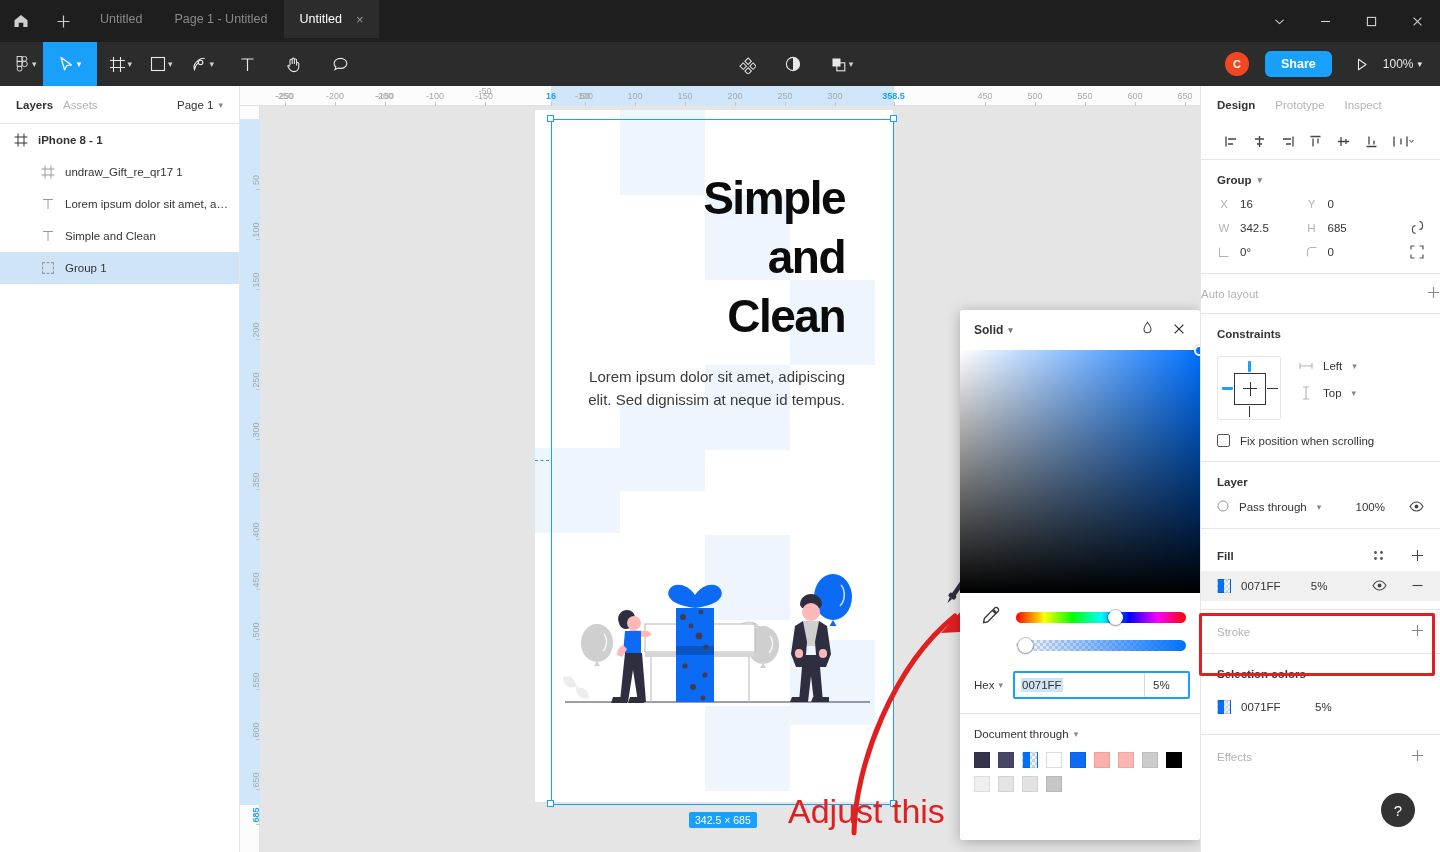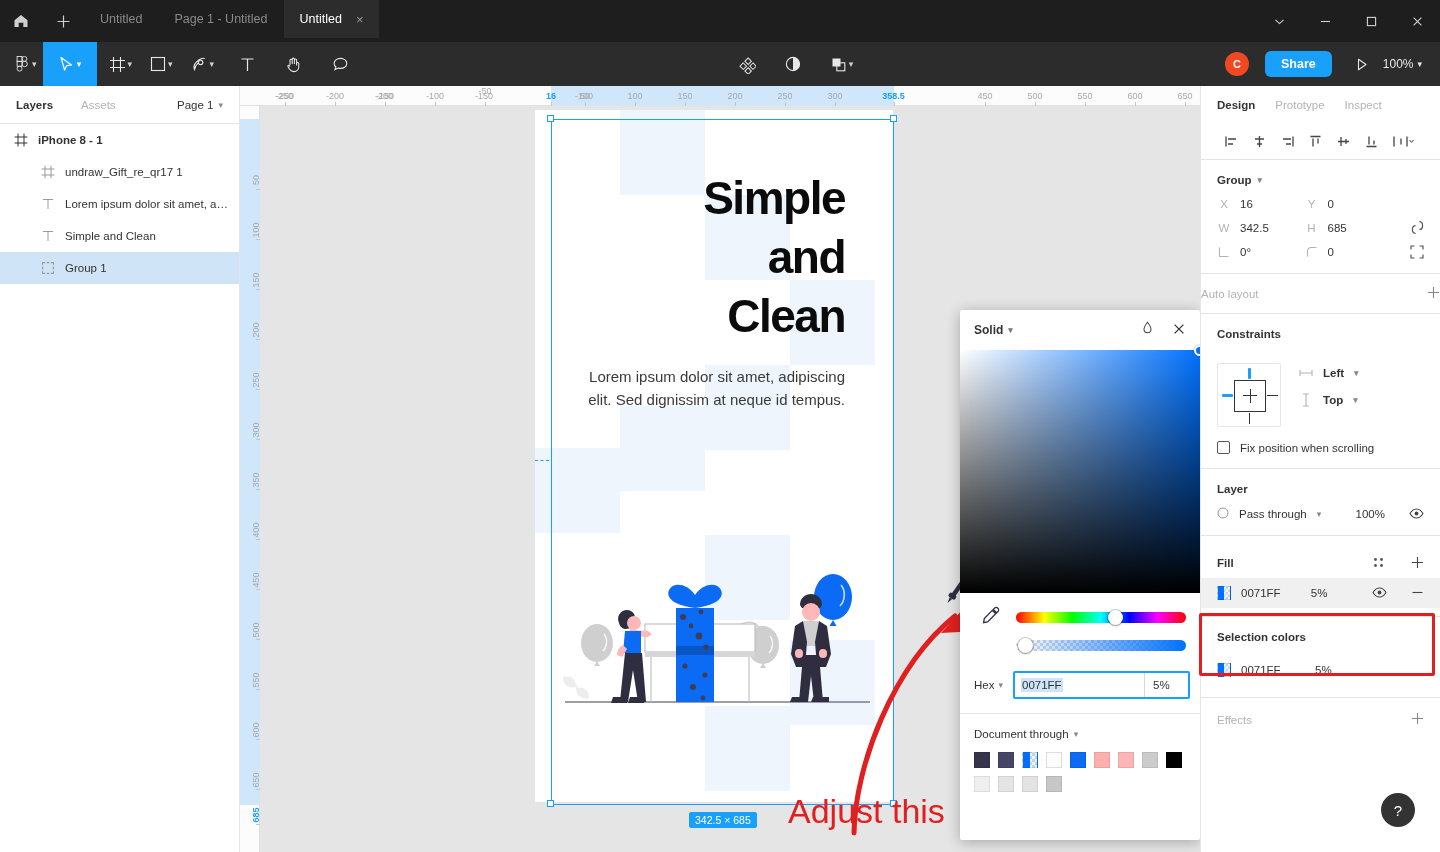--- a/index.html
+++ b/index.html
@@ -56,21 +56,21 @@
   }
   .zoomlabel { color: #e8e8e8; font-size: 12px; display: flex; align-items: center; gap: 4px; }
 
   
   #leftpanel {
     position: absolute; top: 86px; left: 0; width: 240px; height: 766px;
     background: #ffffff; border-right: 1px solid #e5e5e5;
   }
   #left-tabs {
     height: 38px; display: flex; align-items: center; padding: 0 16px;
-    border-bottom: 1px solid #e5e5e5; font-size: 11.5px; gap: 28px;
+    border-bottom: 1px solid #e5e5e5; font-size: 11.5px; gap: 10px;
   }
   .ltab { color: #b3b3b3; }
   .ltab.active { color: #333; font-weight: bold; }
   #left-tabs .spacer { flex: 1 1 auto; }
   .page-sel { color: #333; font-size: 11.5px; display: flex; align-items: center; gap: 5px; }
   .layer-row {
     height: 32px; display: flex; align-items: center; gap: 10px;
     font-size: 11.5px; color: #333; padding-left: 14px;
   }
   .layer-row.selected { background: #cfe4f7; }
@@ -225,21 +225,21 @@
   .align-btn { width: 28px; height: 28px; display: flex; align-items: center; justify-content: center; }
   .sec { padding: 14px 16px; border-bottom: 1px solid #e5e5e5; }
   .sec-head { display: flex; align-items: center; font-size: 11.5px; font-weight: bold; color: #333; }
   .sec-head.muted { color: #b3b3b3; font-weight: normal; }
   .sec-head .spacer { flex: 1 1 auto; }
   .prop-grid { display: grid; grid-template-columns: 1fr 1fr 32px; row-gap: 10px; margin-top: 12px; }
   .prop {
     display: flex; align-items: center; gap: 9px; font-size: 11.5px; color: #333;
   }
   .prop .plabel { color: #b3b3b3; width: 14px; display: flex; justify-content: center; }
-  .constraint-wrap { display: flex; gap: 18px; margin-top: 23px; align-items: flex-start; font-weight: bold; }
+  .constraint-wrap { display: flex; gap: 18px; margin-top: 16px; align-items: flex-start; }
   .cbox {
     width: 64px; height: 64px; border: 1px solid #e5e5e5; border-radius: 2px;
     position: relative;
   }
   .cbox .inner { position: absolute; left: 16px; top: 16px; width: 32px; height: 32px; border: 1px solid #333; }
   .cbox .plus-h { position: absolute; left: 25px; top: 31px; width: 14px; height: 1px; background: #333; }
   .cbox .plus-v { position: absolute; left: 31.5px; top: 25px; width: 1px; height: 14px; background: #333; }
   .cbox .arm { position: absolute; background: #333; }
   .cbox .arm.blue { background: #18a0fb; border-radius: 1px; }
   .cselects { display: flex; flex-direction: column; gap: 14px; padding-top: 4px; }
@@ -955,20 +955,31 @@
           </svg>
       </span>
       <span style="color:#444">
         <svg width="13" height="13" viewBox="0 0 13 13">
             <path d="M1.5 6.5h10" stroke="currentColor" stroke-width="1.1"></path>
           </svg>
       </span>
     </div>
   </div>
 
+  <div class="sec" style="padding:14px 16px">
+    <div class="sec-head muted">
+      <span>Stroke</span>
+      <span class="spacer"></span>
+      <span style="color:#888">
+        <svg width="13" height="13" viewBox="0 0 13 13">
+            <path d="M6.5 1v11M1 6.5h11" stroke="currentColor" stroke-width="1.1"></path>
+          </svg>
+      </span>
+    </div>
+  </div>
 
   <div style="border-bottom:1px solid #e5e5e5; padding:14px 0 12px 0;">
     <div class="fill-row" style="height:auto;margin-bottom:12px">
       <span style="font-weight:bold">Selection colors</span>
     </div>
     <div class="fill-row">
       <span class="sw-sm"></span>
       <span class="fill-hex">0071FF</span>
       <span class="fill-pct">5%</span>
     </div>

